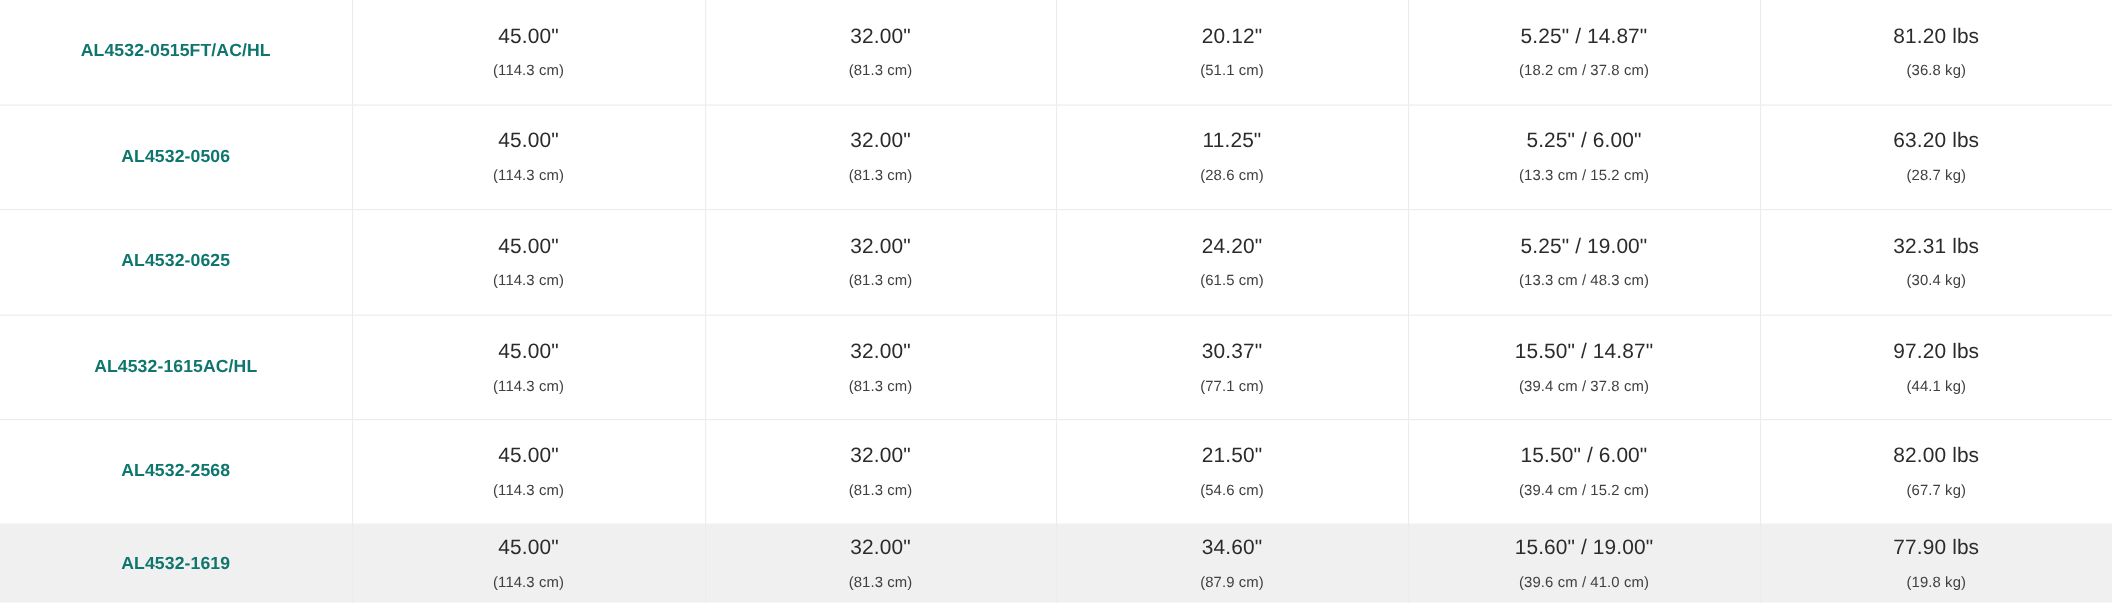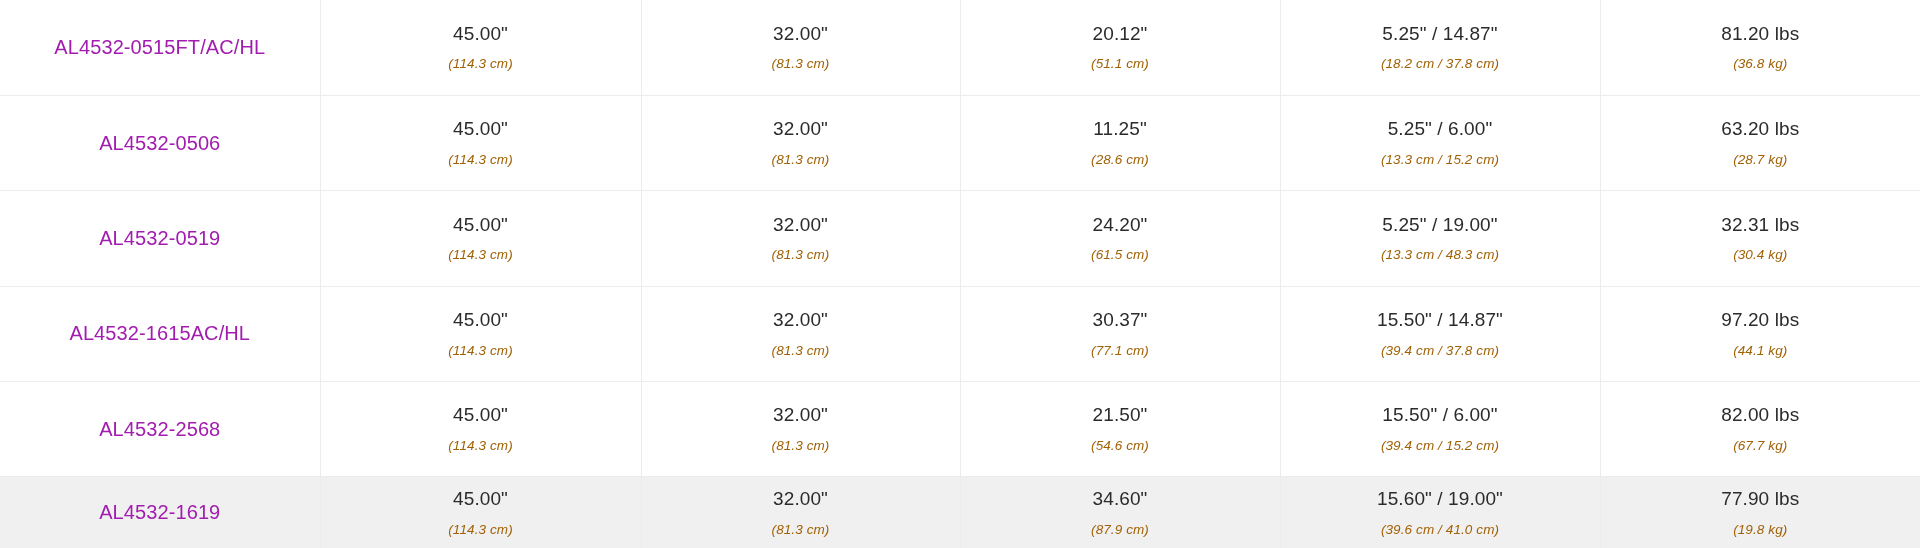--- a/index.html
+++ b/index.html
@@ -50,45 +50,44 @@
   .spec-table tr.row-highlight td {
     background: #f0f0f0;
     border-bottom: none;
   }
   .spec-table tr.row-highlight {
     height: 68px;
     padding-left: 24px;
   }
 
   .model-cell {
-    font-size: 20px;
-    font-weight: 400;
-    color: #a21caf;
+    font-size: 16px;
+    font-weight: 700;
+    color: #0f766e;
     letter-spacing: 0.1px;
     line-height: 1.25;
   }
 
   .value-primary {
     display: block;
     font-size: 19px;
     font-weight: 400;
     color: #2b2b2b;
     line-height: 1.3;
     letter-spacing: 0.1px;
   }
 
   .value-secondary {
     display: block;
     font-size: 13.5px;
     font-weight: 400;
-    color: #a16207;
+    color: #404040;
     line-height: 1.3;
     margin-top: 9px;
     letter-spacing: 0.1px;
-    font-style: italic;
   }
 </style>
 </head>
 <body>
 
 <table class="spec-table">
   <colgroup>
     <col class="c-model">
     <col class="c-width">
     <col class="c-depth">
@@ -140,21 +139,21 @@
         <span class="value-primary">5.25" / 6.00"</span>
         <span class="value-secondary">(13.3 cm / 15.2 cm)</span>
       </td>
       <td class="last-col">
         <span class="value-primary">63.20 lbs</span>
         <span class="value-secondary">(28.7 kg)</span>
       </td>
     </tr>
 
     <tr>
-      <td class="model-cell">AL4532-0519</td>
+      <td class="model-cell">AL4532-0625</td>
       <td>
         <span class="value-primary">45.00"</span>
         <span class="value-secondary">(114.3 cm)</span>
       </td>
       <td>
         <span class="value-primary">32.00"</span>
         <span class="value-secondary">(81.3 cm)</span>
       </td>
       <td>
         <span class="value-primary">24.20"</span>

